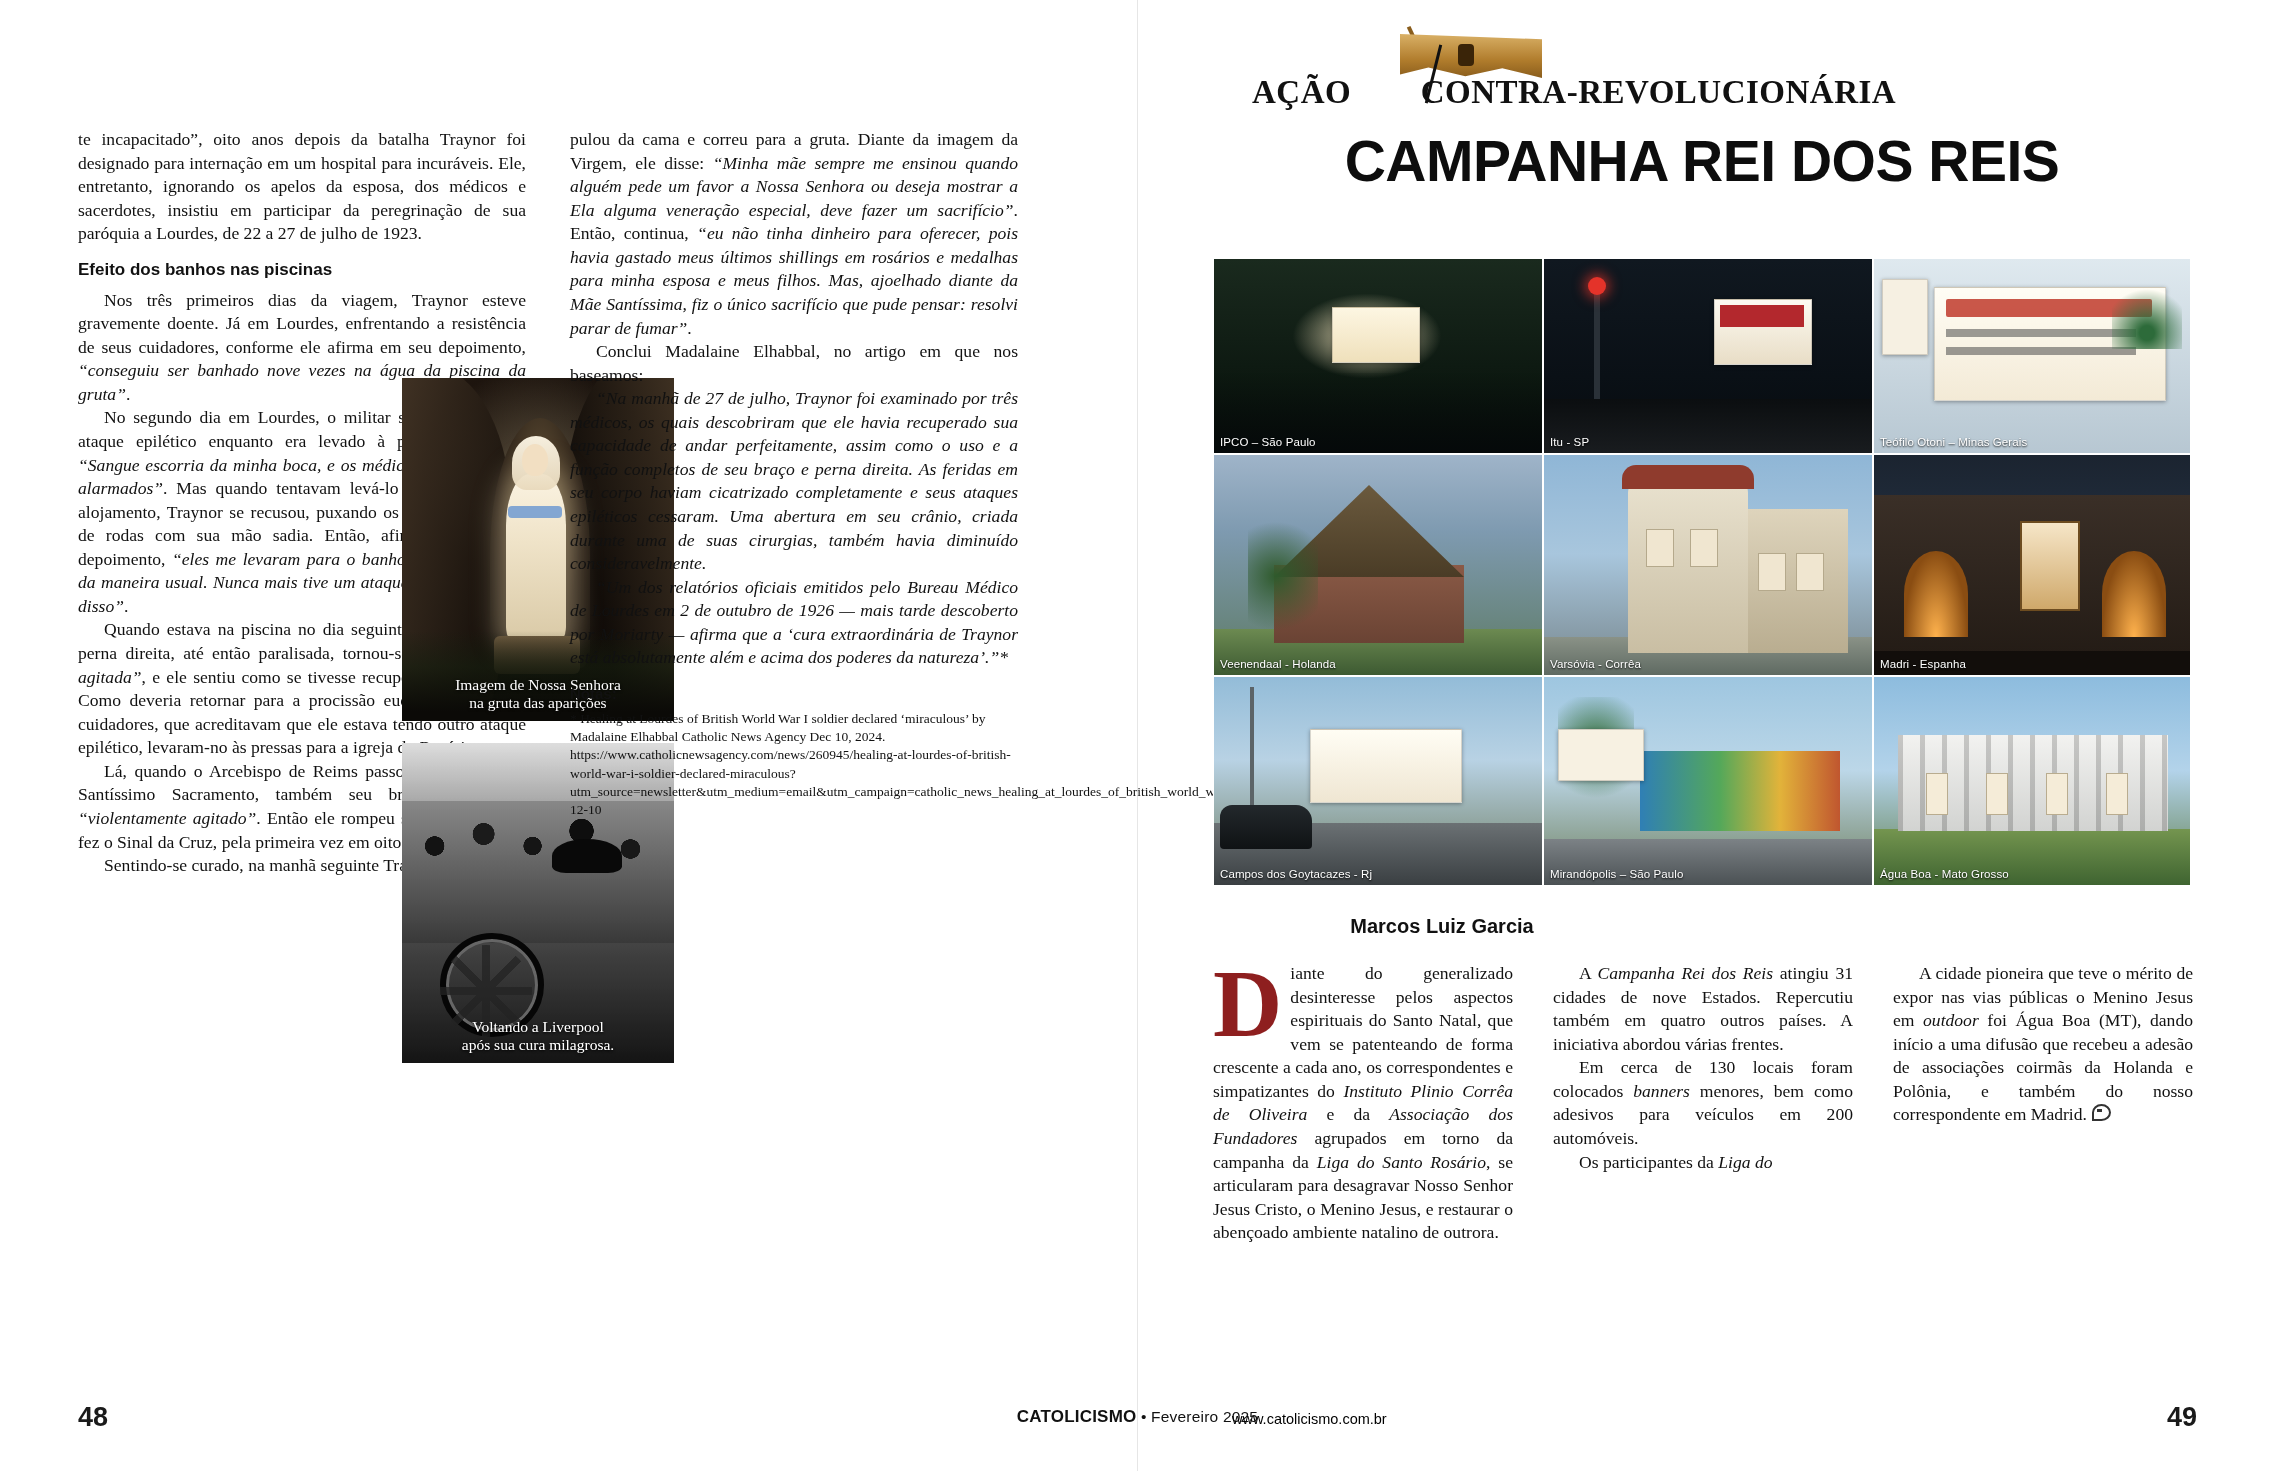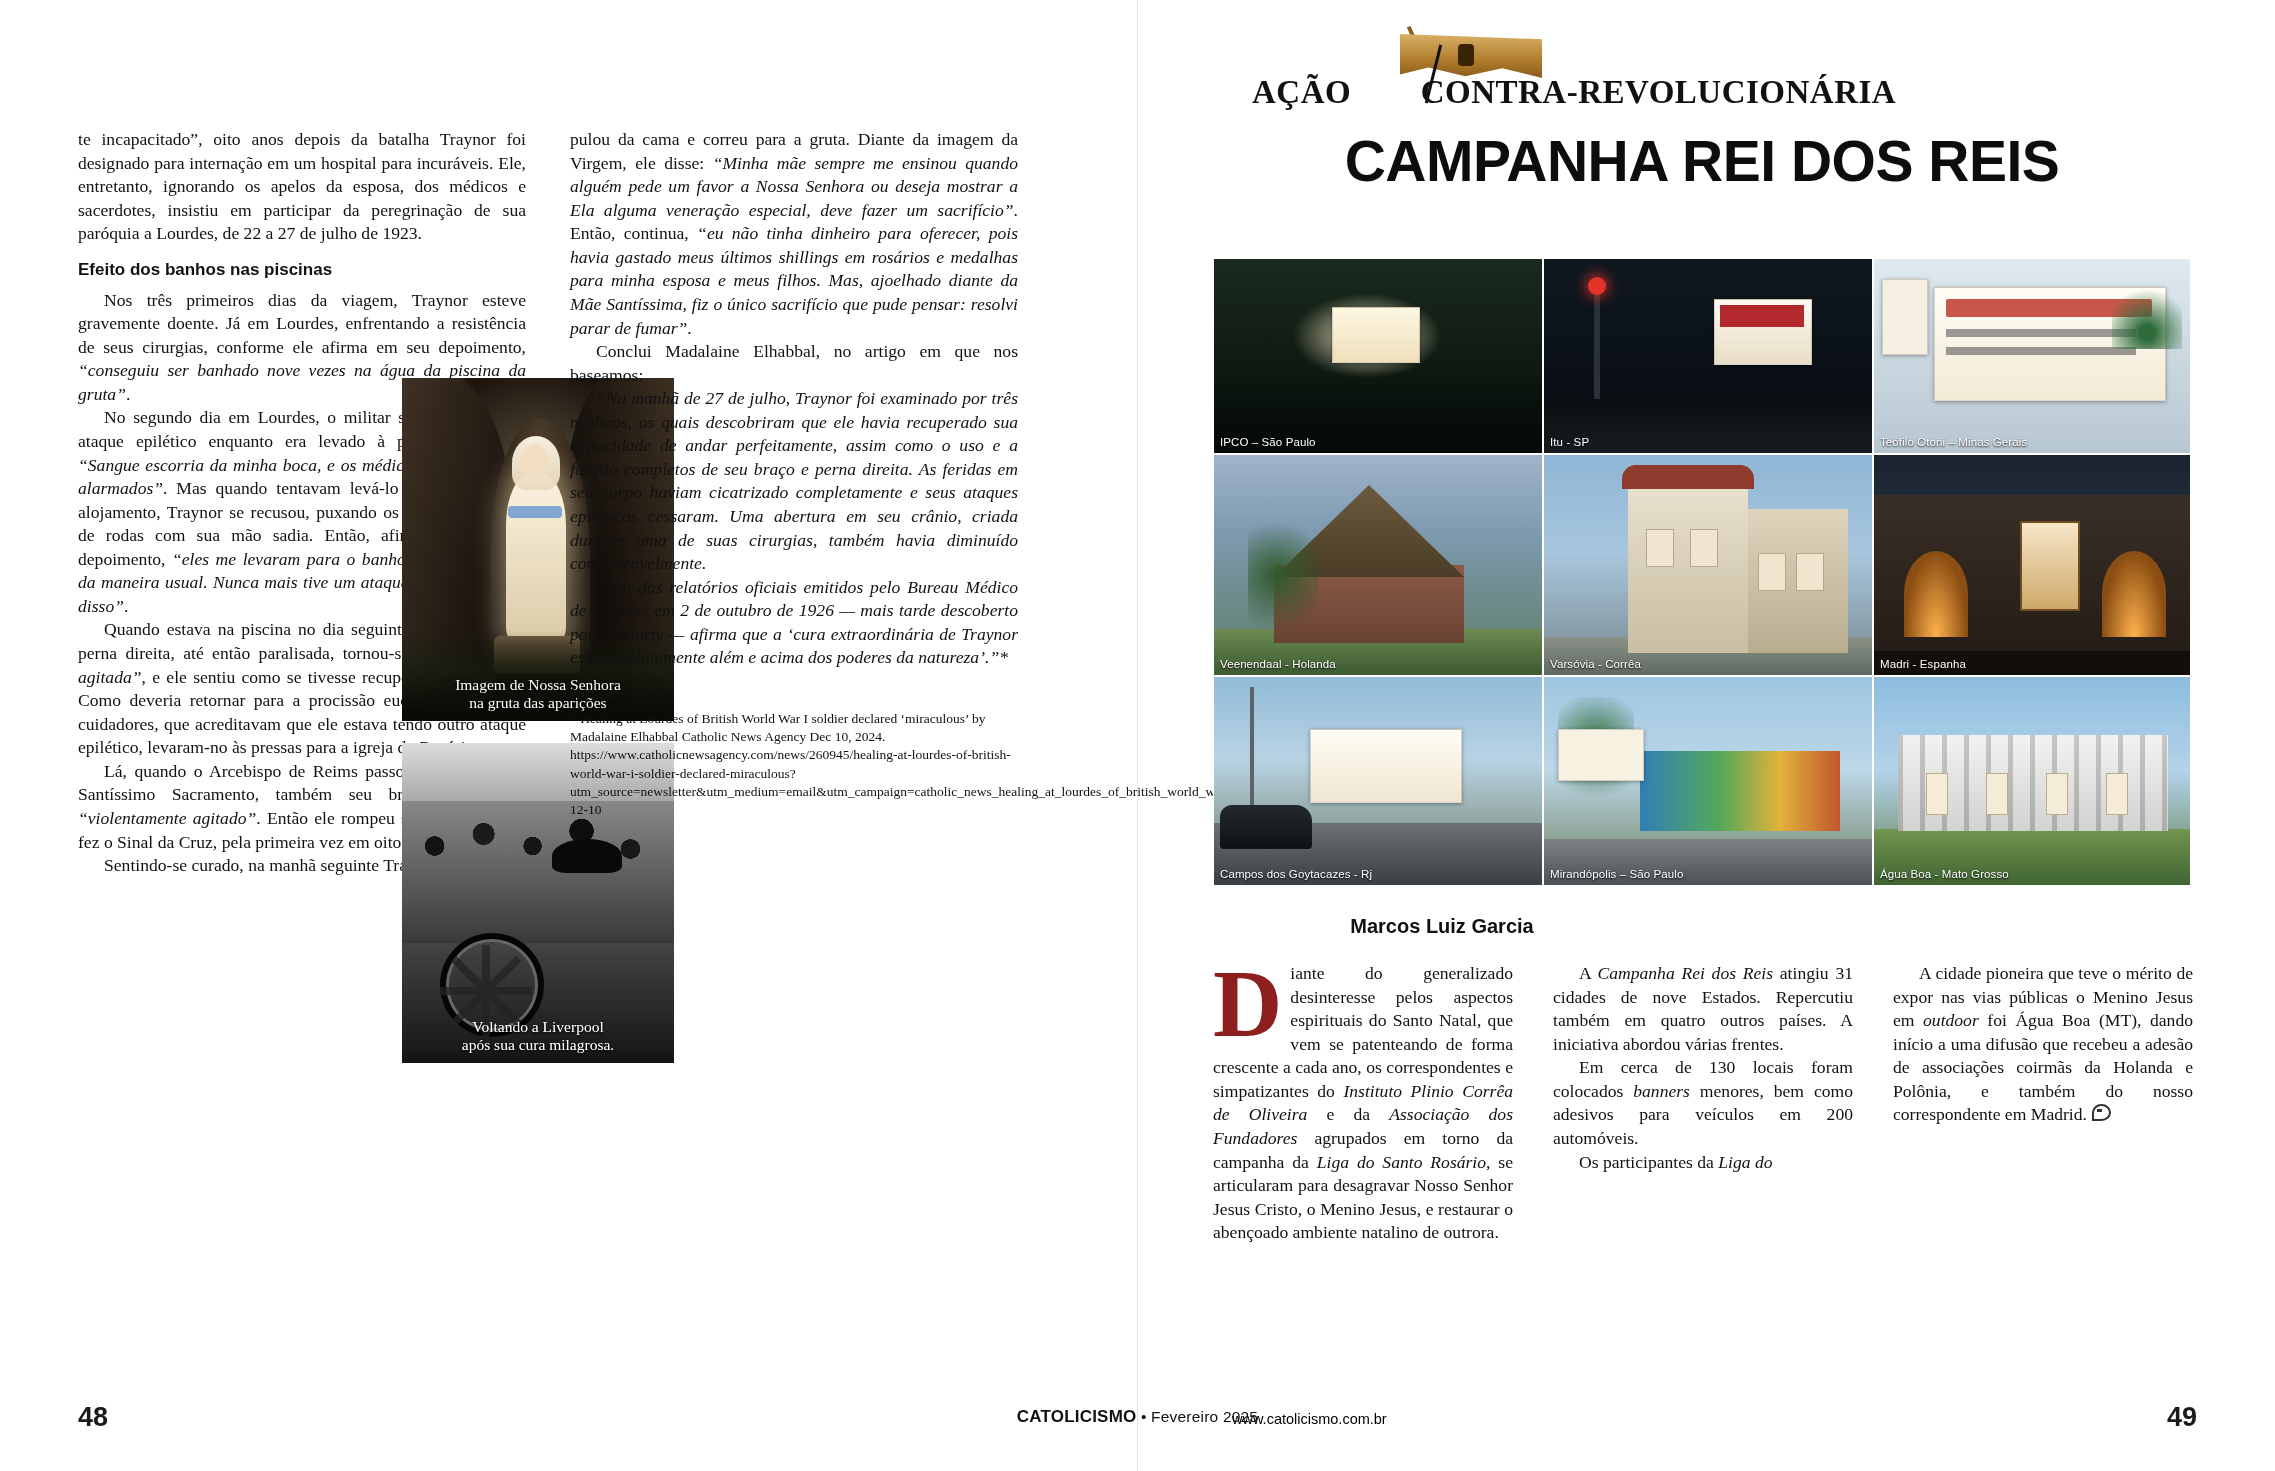--- a/index.html
+++ b/index.html
@@ -414,21 +414,21 @@
 
 <div id="page">
 
   <div class="gutter-line"></div>
 
   <div class="page-left">
 
     <div class="col" id="col1">
       <p class="noindent"><span>te incapacitado”, oito anos depois da batalha Traynor foi designado para internação em um hospital para incuráveis. Ele, entretanto, ignorando os apelos da esposa, dos médicos e sacerdotes, insistiu em participar da peregrinação de sua paróquia a Lourdes, de 22 a 27 de julho de 1923.</span></p>
       <h3>Efeito dos banhos nas piscinas</h3>
-      <p><span>Nos três primeiros dias da viagem, Traynor esteve gravemente doente. Já em Lourdes, enfrentando a resistência de seus cirurgias, conforme ele afirma em seu depoimento, </span><span class="it">“conseguiu ser banhado nove vezes na água da piscina da gruta”</span><span>.</span></p>
+      <p><span>Nos três primeiros dias da viagem, Traynor esteve gravemente doente. Já em Lourdes, enfrentando a resistência de seus cuidadores, conforme ele afirma em seu depoimento, </span><span class="it">“conseguiu ser banhado nove vezes na água da piscina da gruta”</span><span>.</span></p>
       <p><span>No segundo dia em Lourdes, o militar sofreu um severo ataque epilético enquanto era levado à piscina. Diz ele: </span><span class="it">“Sangue escorria da minha boca, e os médicos ficaram muito alarmados”</span><span>. Mas quando tentavam levá-lo de volta ao seu alojamento, Traynor se recusou, puxando os freios da cadeira de rodas com sua mão sadia. Então, afirma ele em seu depoimento, </span><span class="it">“eles me levaram para o banho e me banharam da maneira usual. Nunca mais tive um ataque epilético depois disso”</span><span>.</span></p>
       <p><span>Quando estava na piscina no dia seguinte, sentiu que sua perna direita, até então paralisada, tornou-se </span><span class="it">“violentamente agitada”</span><span>, e ele sentiu como se tivesse recuperado o uso dela. Como deveria retornar para a procissão eucarística, os seus cuidadores, que acreditavam que ele estava tendo outro ataque epilético, levaram-no às pressas para a igreja do Rosário.</span></p>
       <p><span>Lá, quando o Arcebispo de Reims passou por ele com o Santíssimo Sacramento, também seu braço direito foi </span><span class="it">“violentamente agitado”</span><span>. Então ele rompeu suas bandagens e fez o Sinal da Cruz, pela primeira vez em oito anos.</span></p>
       <p><span>Sentindo-se curado, na manhã seguinte Traynor</span></p>
     </div>
 
     <div id="fig-grotto" class="fig">
       <div class="rock-l"></div>
       <div class="rock-r"></div>
       <div class="niche"></div>

